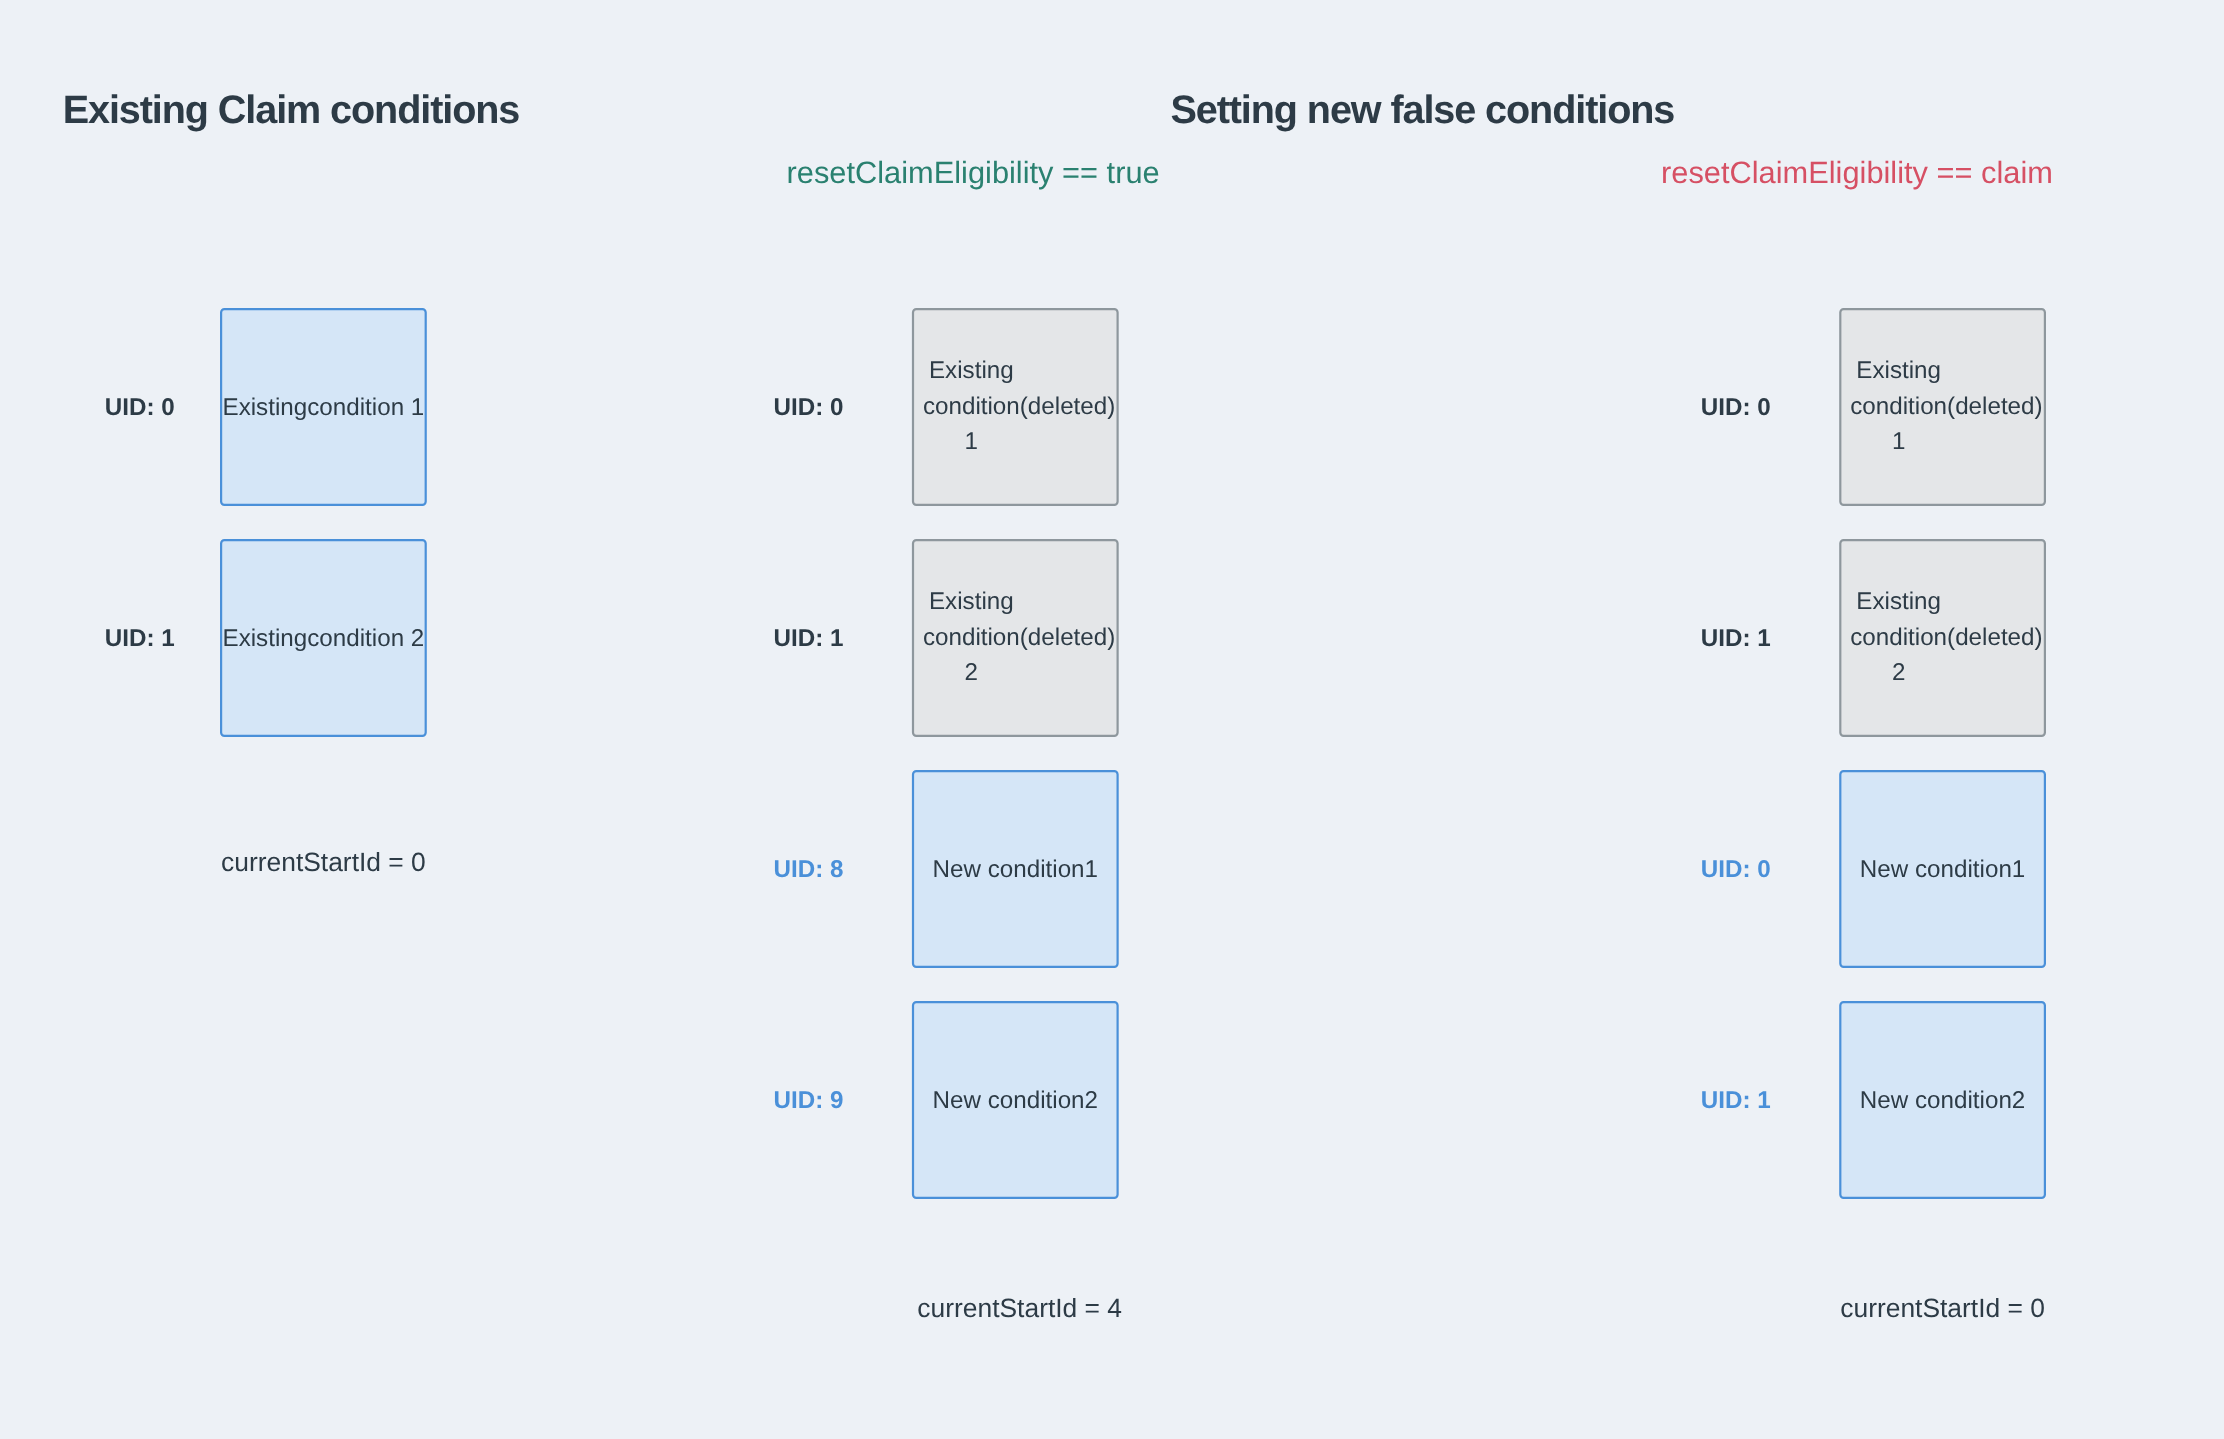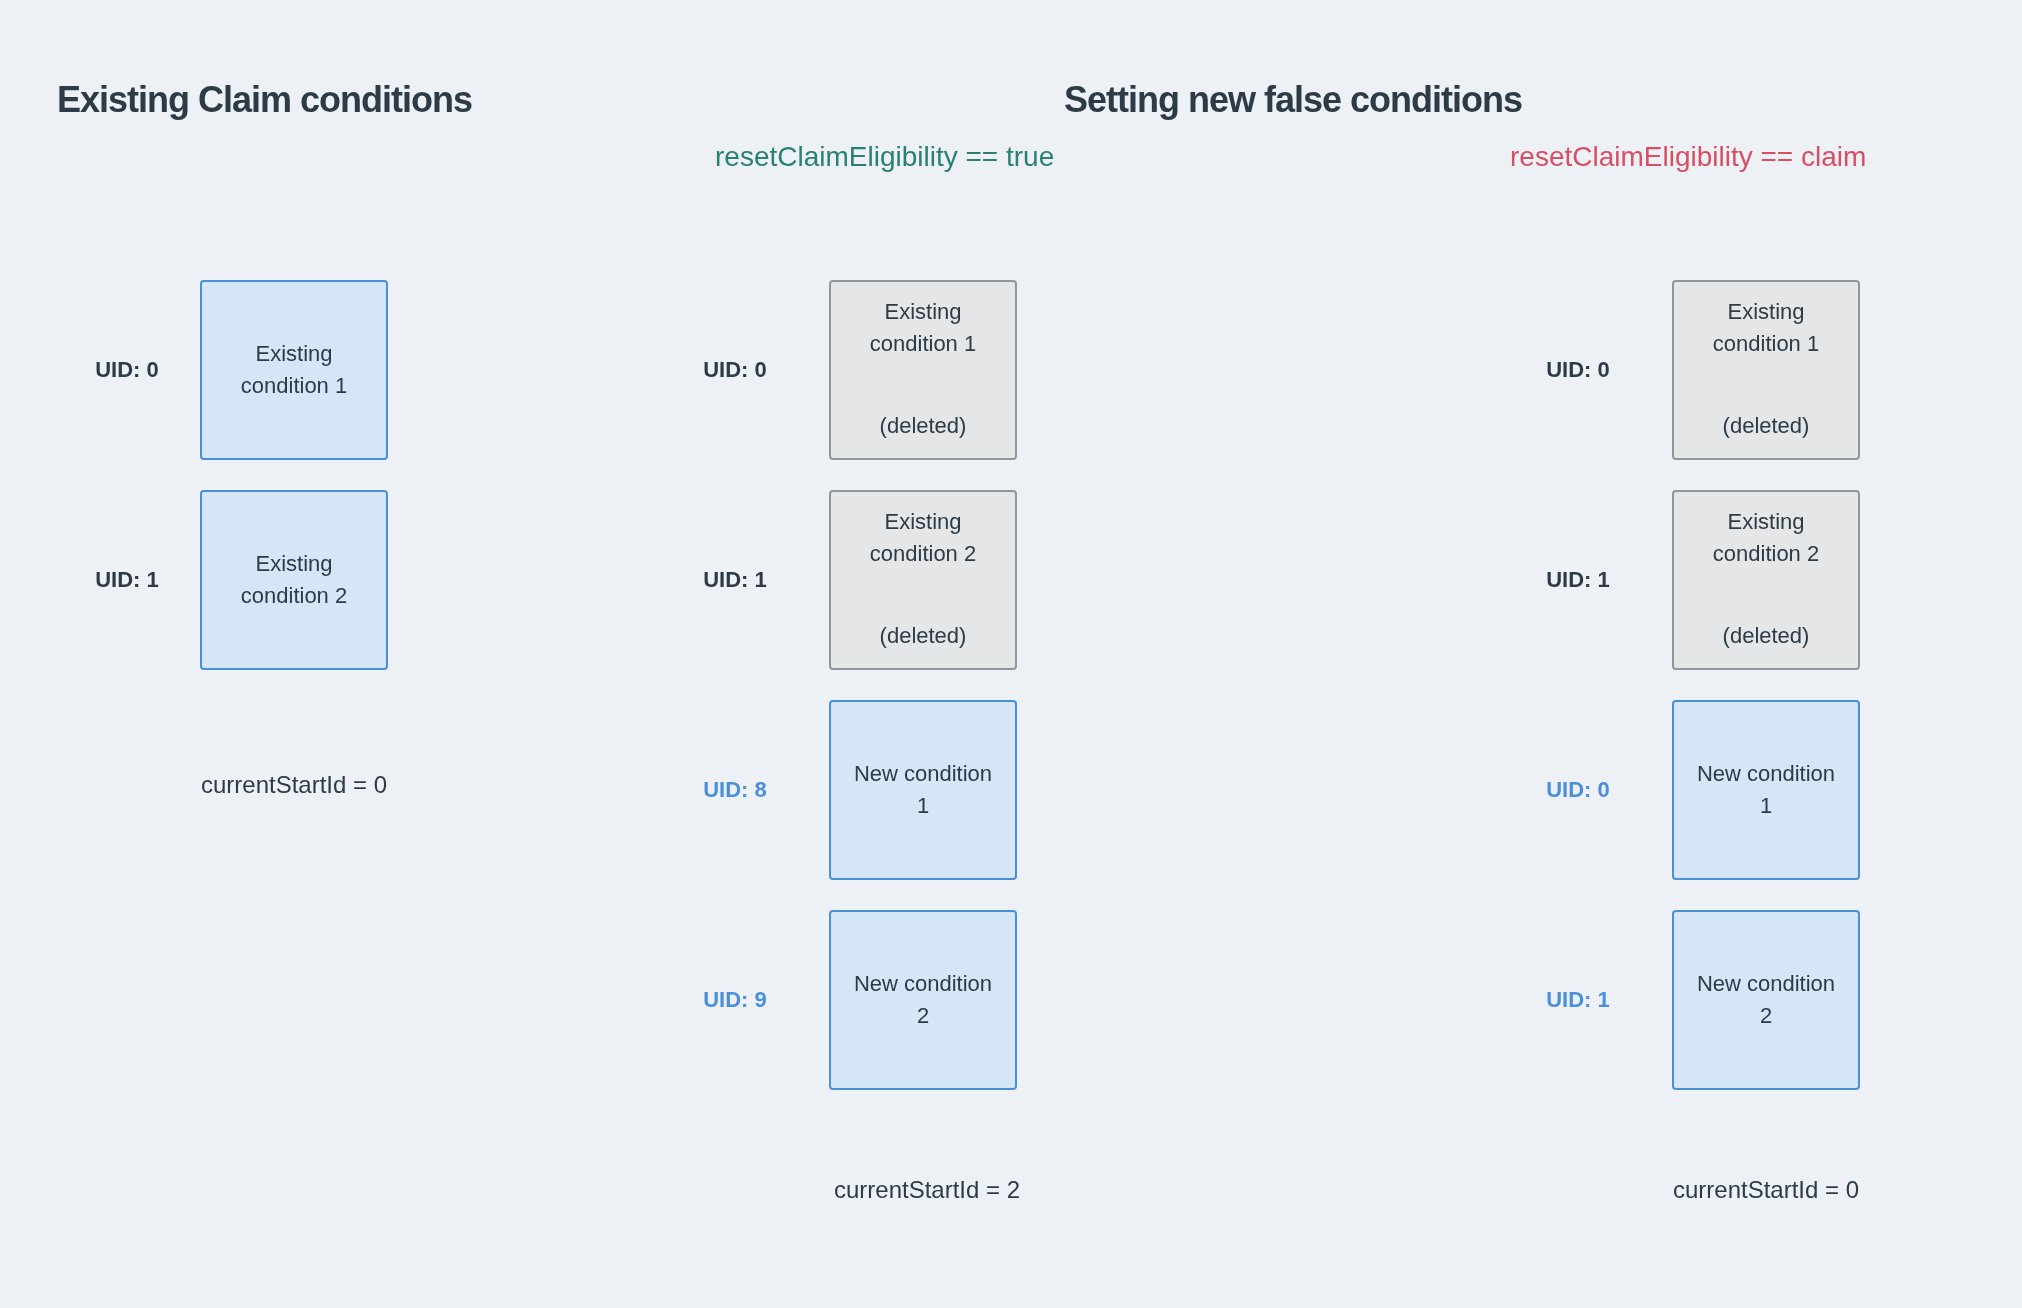--- a/index.html
+++ b/index.html
@@ -64,21 +64,21 @@
 
   .c1 .box { margin-left: 38px; }
   .c2 .box, .c3 .box { margin-left: 59px; }
 
   .box {
     box-sizing: border-box;
     width: 188px;
     height: 180px;
     border-radius: 4px;
     display: flex;
-    flex-direction: column;
+    flex-direction: row;
     align-items: center;
     justify-content: center;
     text-align: center;
     font-size: 22px;
     line-height: 32px;
     color: var(--text-dark, #2d3b46);
   }
   .box.blue {
     background: var(--box-blue-fill, #d5e6f7);
     border: 2px solid var(--box-blue-border, #4a90d9);
@@ -162,21 +162,21 @@
     </div>
   </div>
   <div class="row">
     <div class="uid uid-blue">UID: 9</div>
     <div class="box blue">
       <div>New condition</div>
       <div>2</div>
     </div>
   </div>
 </div>
-<div class="startid f2">currentStartId = 2</div>
+<div class="startid f2">currentStartId = 4</div>
 
 <div class="col c3">
   <div class="row">
     <div class="uid">UID: 0</div>
     <div class="box gray split">
       <div class="title">
         <div>Existing</div>
         <div>condition 1</div>
       </div>
       <div class="note">(deleted)</div>

